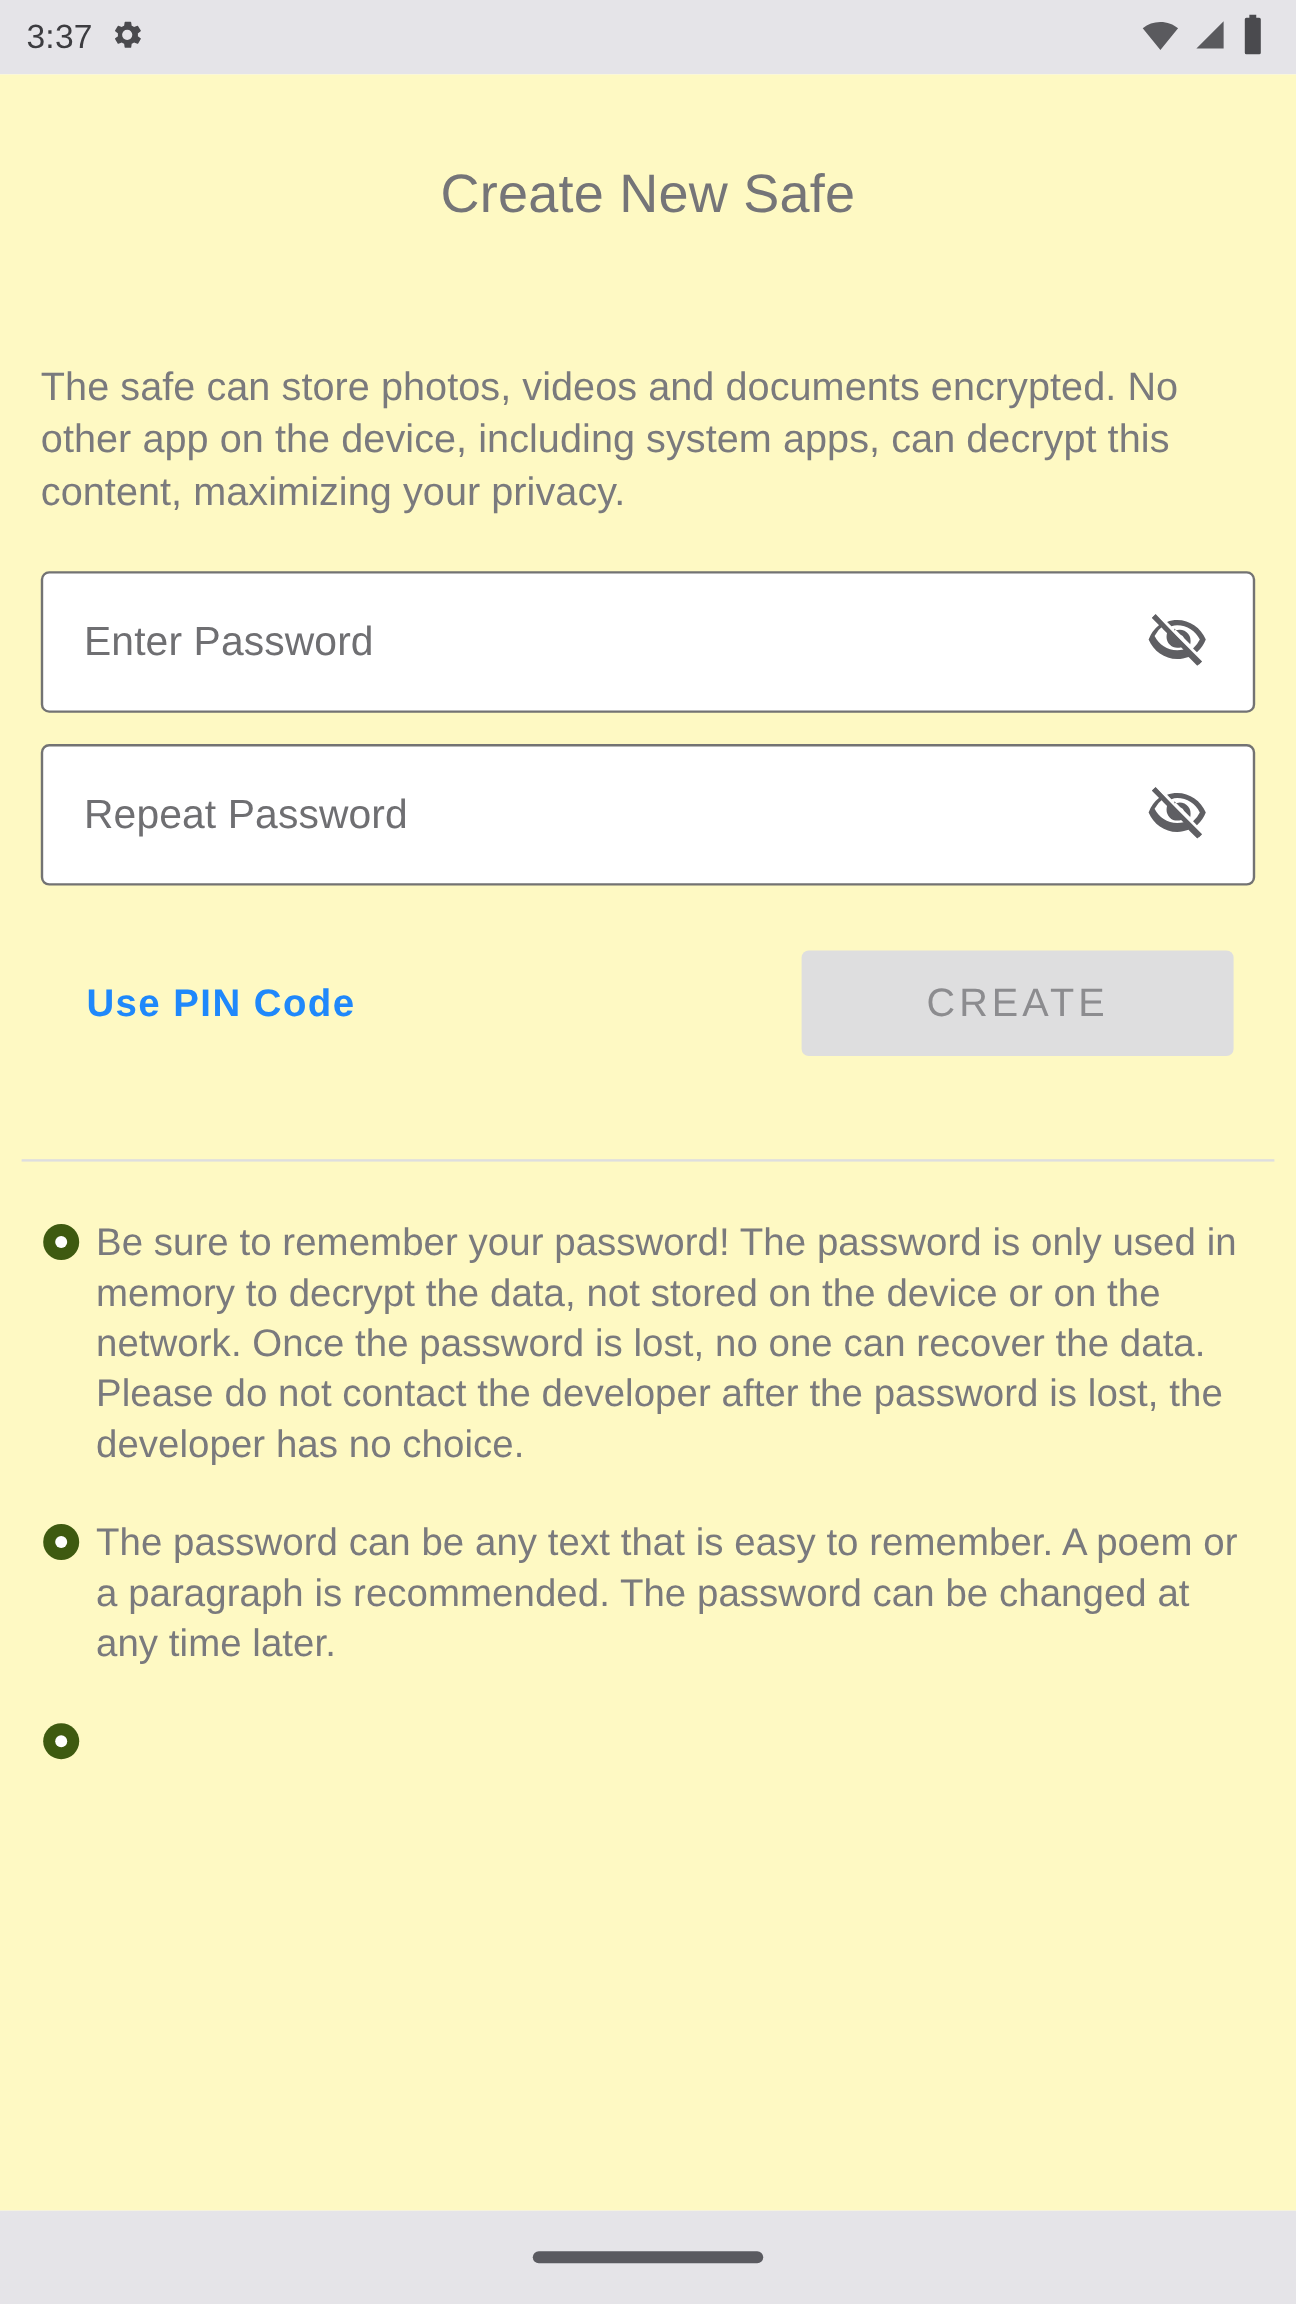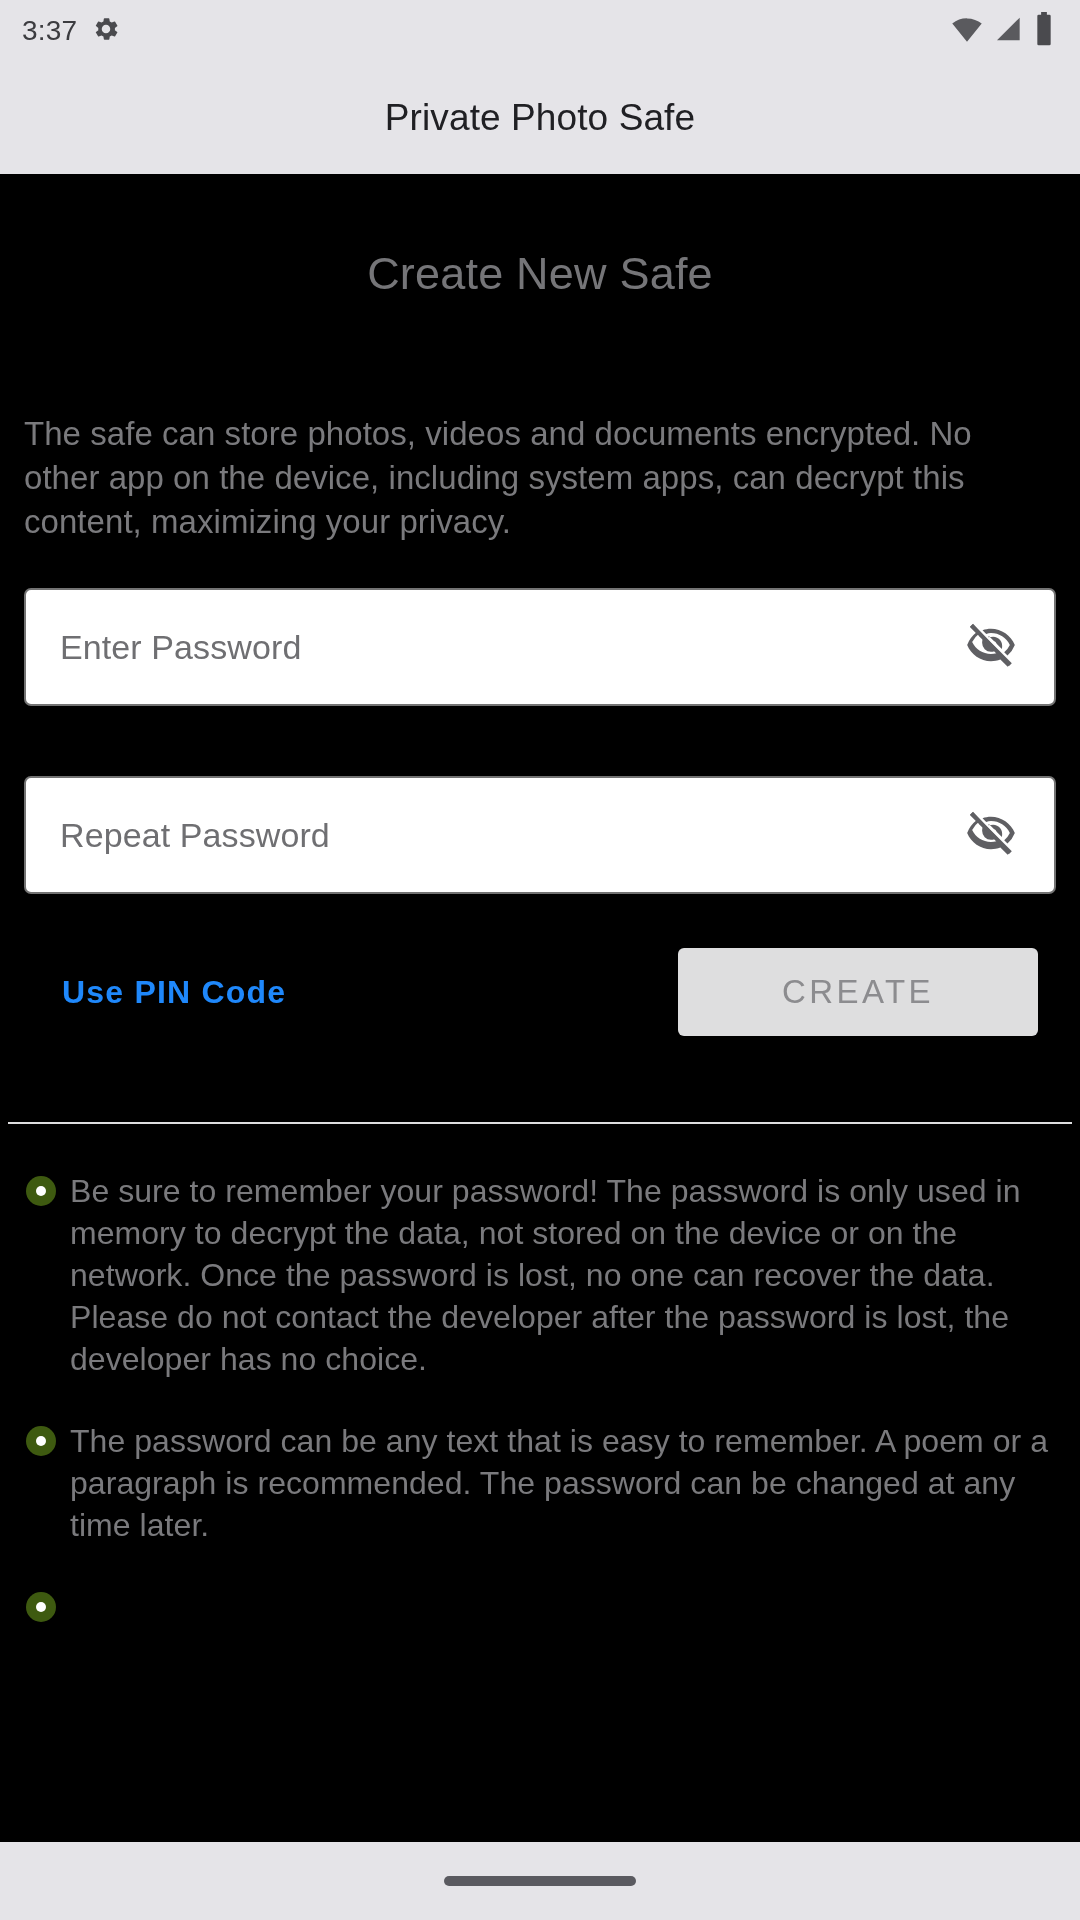--- a/index.html
+++ b/index.html
@@ -63,22 +63,22 @@
   }
   .appbar-title {
     font-size: 37px;
     color: #202024;
     letter-spacing: 0.1px;
   }
 
   
   .content {
     flex: 1 1 auto;
-    background: #000000;
-    padding: 0 24px;
+    background: #fef9c3;
+    padding: 0 34px;
     position: relative;
     overflow: hidden;
   }
 
   .page-title {
     text-align: center;
     font-size: 45px;
     color: #757578;
     margin-top: 74px;
     letter-spacing: 0.2px;
@@ -97,21 +97,21 @@
   .field {
     margin-top: 44px;
     height: 118px;
     border: 2px solid #737373;
     border-radius: 7px;
     display: flex;
     align-items: center;
     padding: 0 26px 0 34px;
     background: #ffffff;
   }
-  .field + .field { margin-top: 70px; }
+  .field + .field { margin-top: 26px; }
   .field-label {
     flex: 1 1 auto;
     font-size: 34px;
     color: #6f6f72;
     letter-spacing: 0.1px;
   }
   .eye-btn {
     width: 74px;
     height: 74px;
     display: flex;
@@ -235,23 +235,20 @@
         </svg>
       </span>
       <span class="ico">
         <svg width="20" height="34" viewBox="0 0 14 26" aria-hidden="true">
           <path fill="#4a4a4e" d="M4.8 0h4.4v2.1h1.9a1 1 0 0 1 1 1v21.3a1 1 0 0 1-1 1H2.9a1 1 0 0 1-1-1V3.1a1 1 0 0 1 1-1h1.9V0Z"></path>
         </svg>
       </span>
     </div>
   </div>
 
-  <div class="appbar">
-    <span class="appbar-title">Private Photo Safe</span>
-  </div>
 
   <div class="content">
 
     <h1 class="page-title">Create New Safe</h1>
 
     <p class="intro">The safe can store photos, videos and documents encrypted. No other app on the device, including system apps, can decrypt this content, maximizing your privacy.</p>
 
     <div class="field">
       <span class="field-label">Enter Password</span>
       <span class="eye-btn">

